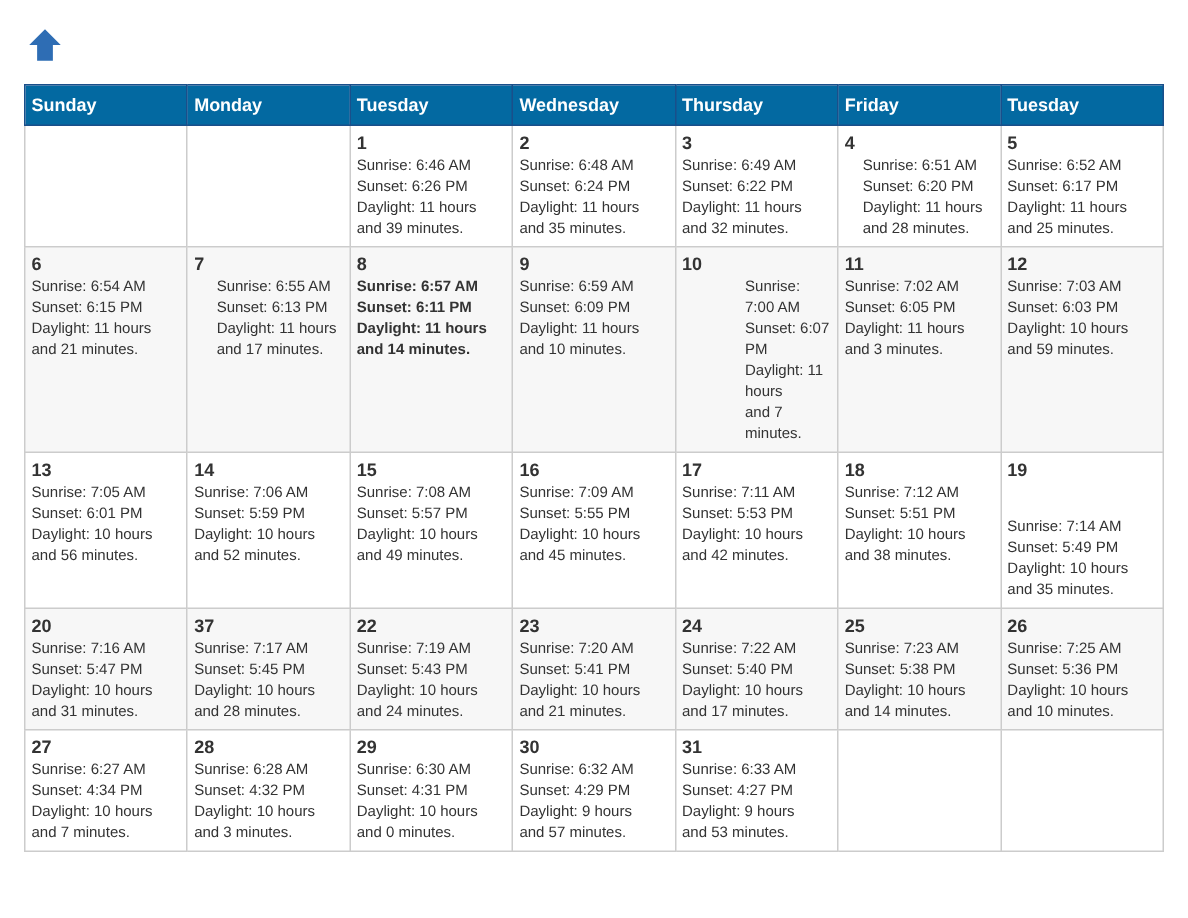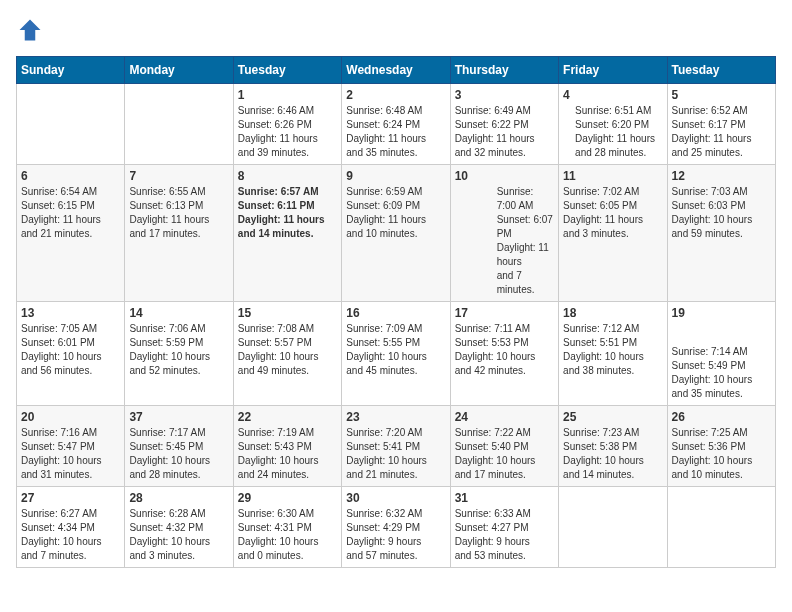--- a/index.html
+++ b/index.html
@@ -162,21 +162,21 @@
       <tr>
         <td>
           <span class="day-number">6</span>
           <div class="day-info" style="white-space: pre-line;">Sunrise: 6:54 AM
 Sunset: 6:15 PM
 Daylight: 11 hours
 and 21 minutes.</div>
         </td>
         <td>
           <span class="day-number">7</span>
-          <div class="day-info" style="white-space: pre-line;">Sunrise: 6:55 AM
+          <div class="day-info" style="white-space: pre-line; margin-left: 15px;">Sunrise: 6:55 AM
 Sunset: 6:13 PM
 Daylight: 11 hours
 and 17 minutes.</div>
         </td>
         <td>
           <span class="day-number">8</span>
           <div class="day-info" style="white-space: pre-line; font-weight: bold;">Sunrise: 6:57 AM
 Sunset: 6:11 PM
 Daylight: 11 hours
 and 14 minutes.</div>

